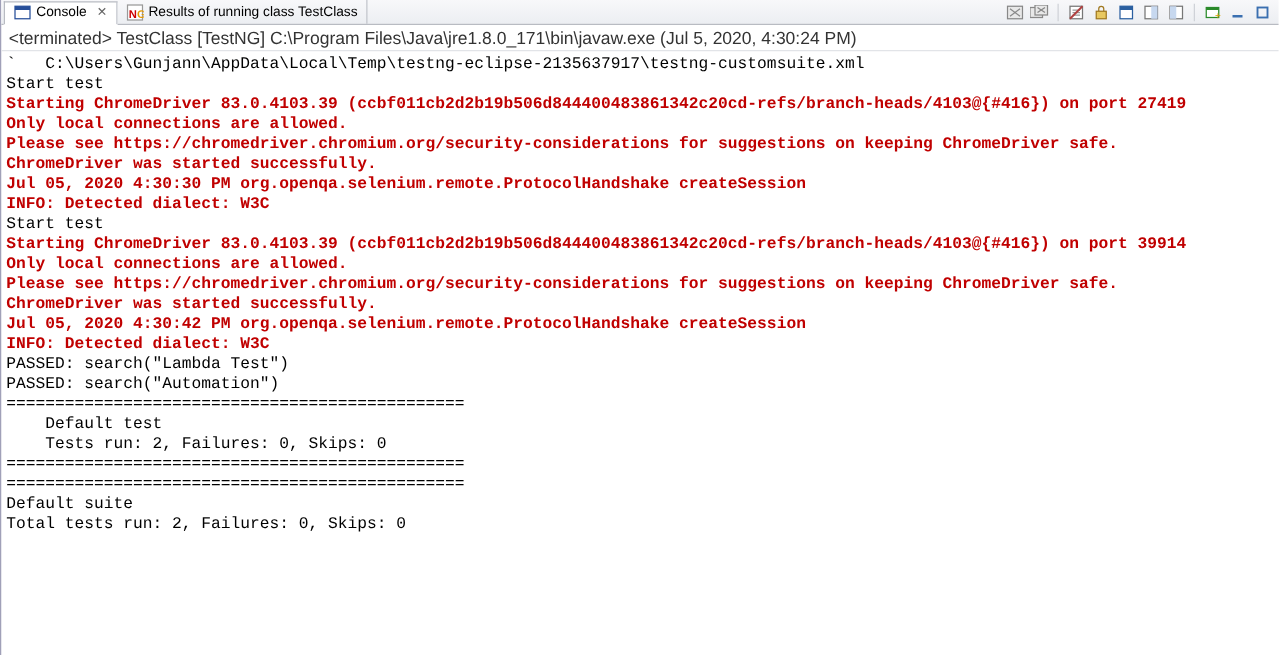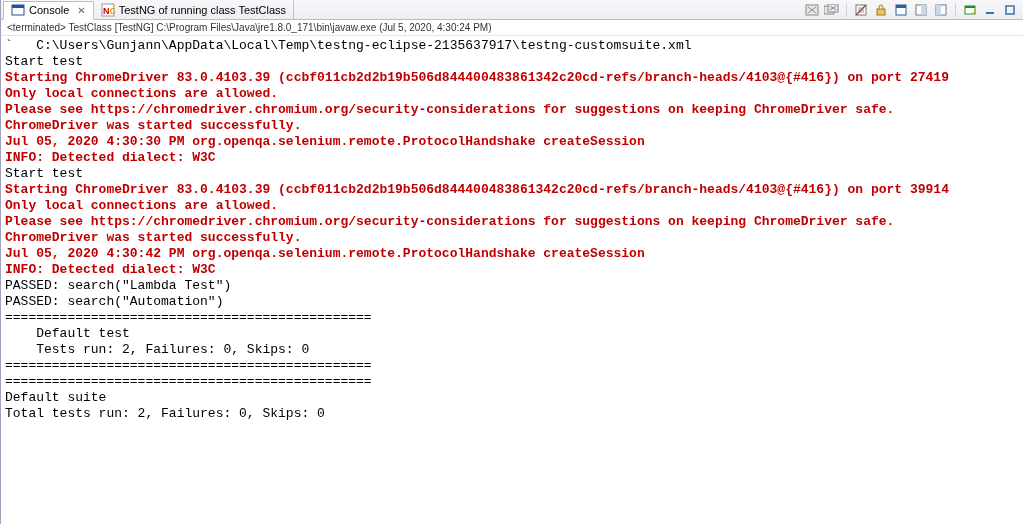--- a/index.html
+++ b/index.html
@@ -52,21 +52,21 @@
   }
   .tool-btn {
     width: 18px; height: 16px;
     display: inline-flex; align-items: center; justify-content: center;
     cursor: pointer;
     border-radius: 2px;
   }
   .sep-v { width:1px; height:14px; background:#cfd2d8; margin:0 3px; }
   .runinfo {
     padding: 2px 6px;
-    font-size: 10px;
+    font-size: 14px;
     color: #333;
     border-bottom: 1px solid #e2e4e8;
     white-space: nowrap;
   }
   .console {
     font-family: Consolas, "Courier New", monospace;
     font-size: 13px;
     line-height: 16px;
     padding: 2px 4px;
     white-space: pre;
@@ -91,21 +91,21 @@
     <span>Console</span>
     <span class="close">✕</span>
   </div>
   <div class="tab">
     <span class="icon-box">
       <svg width="14" height="14">
           <rect x="1" y="1" width="12" height="12" fill="#fff" stroke="#999"></rect>
           <text x="2" y="11" font-size="9" font-family="Arial" font-weight="bold"><tspan fill="#cc0000">N</tspan><tspan fill="#e69900">G</tspan></text>
         </svg>
     </span>
-    <span>TestNG of running class TestClass</span>
+    <span>Results of running class TestClass</span>
   </div>
 
   <div class="toolbar-right">
     <span class="tool-btn">
       <svg width="14" height="12">
           <rect x="1" y="1" width="12" height="10" fill="#e8e8e8" stroke="#888"></rect>
           <line x1="3" y1="3" x2="11" y2="9" stroke="#888"></line>
           <line x1="11" y1="3" x2="3" y2="9" stroke="#888"></line>
         </svg>
     </span>

